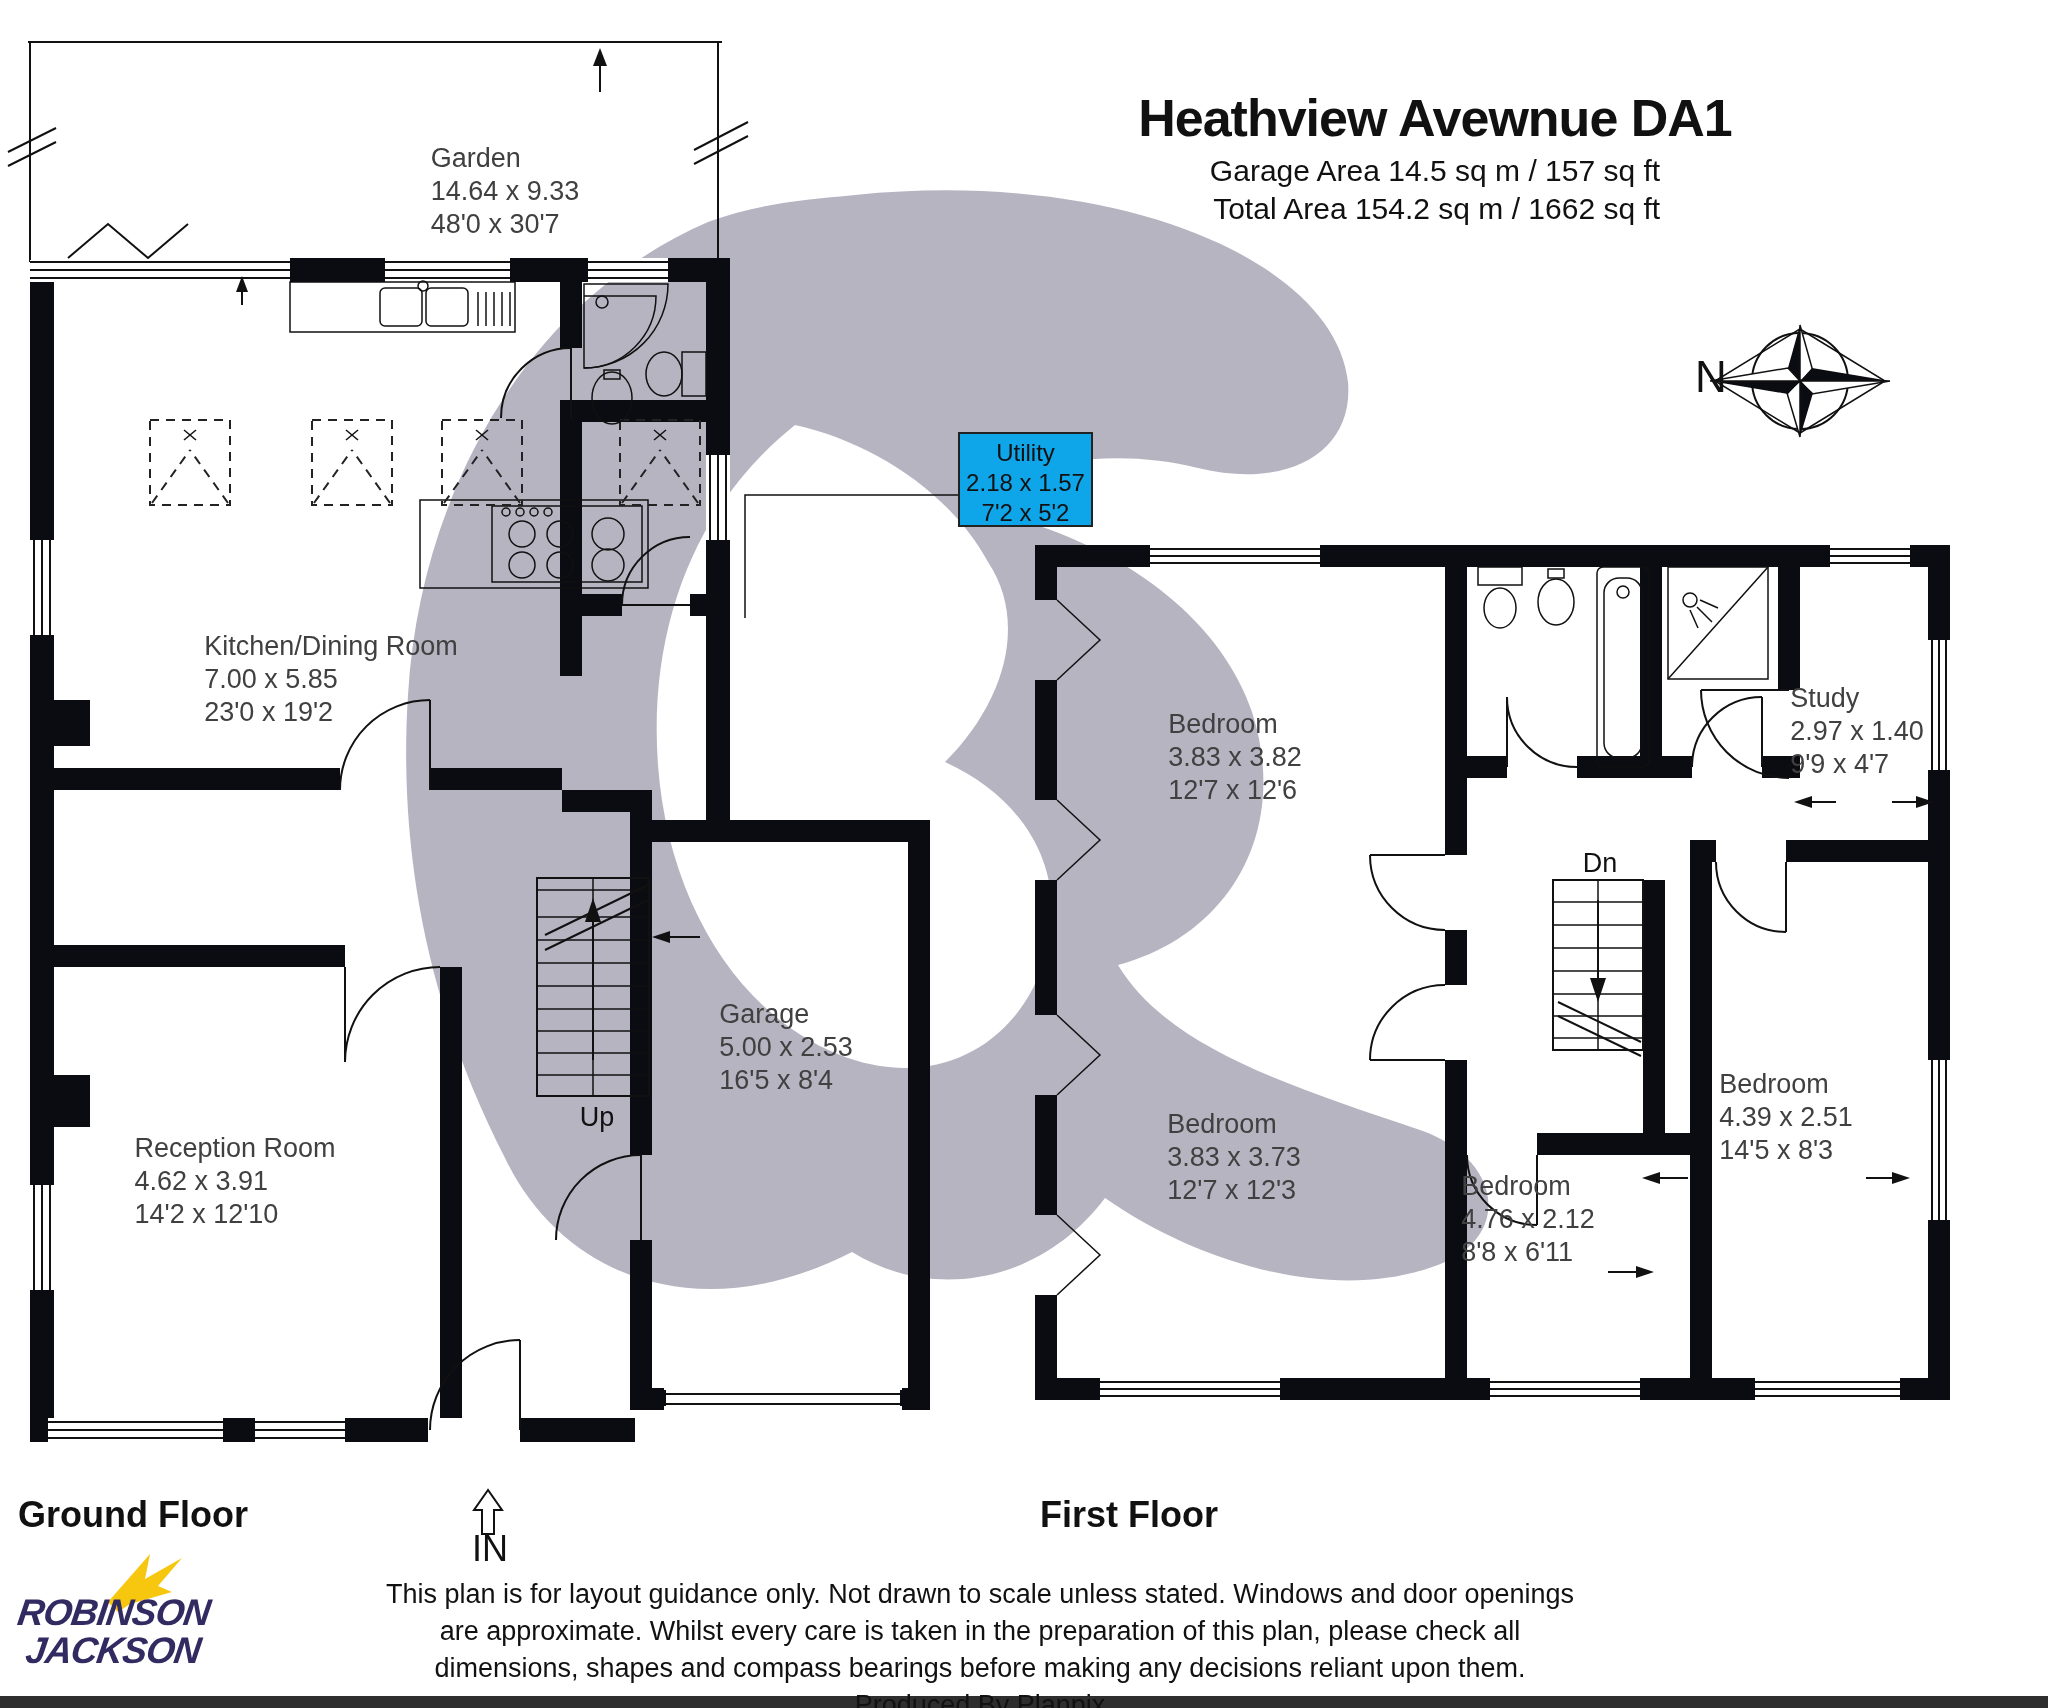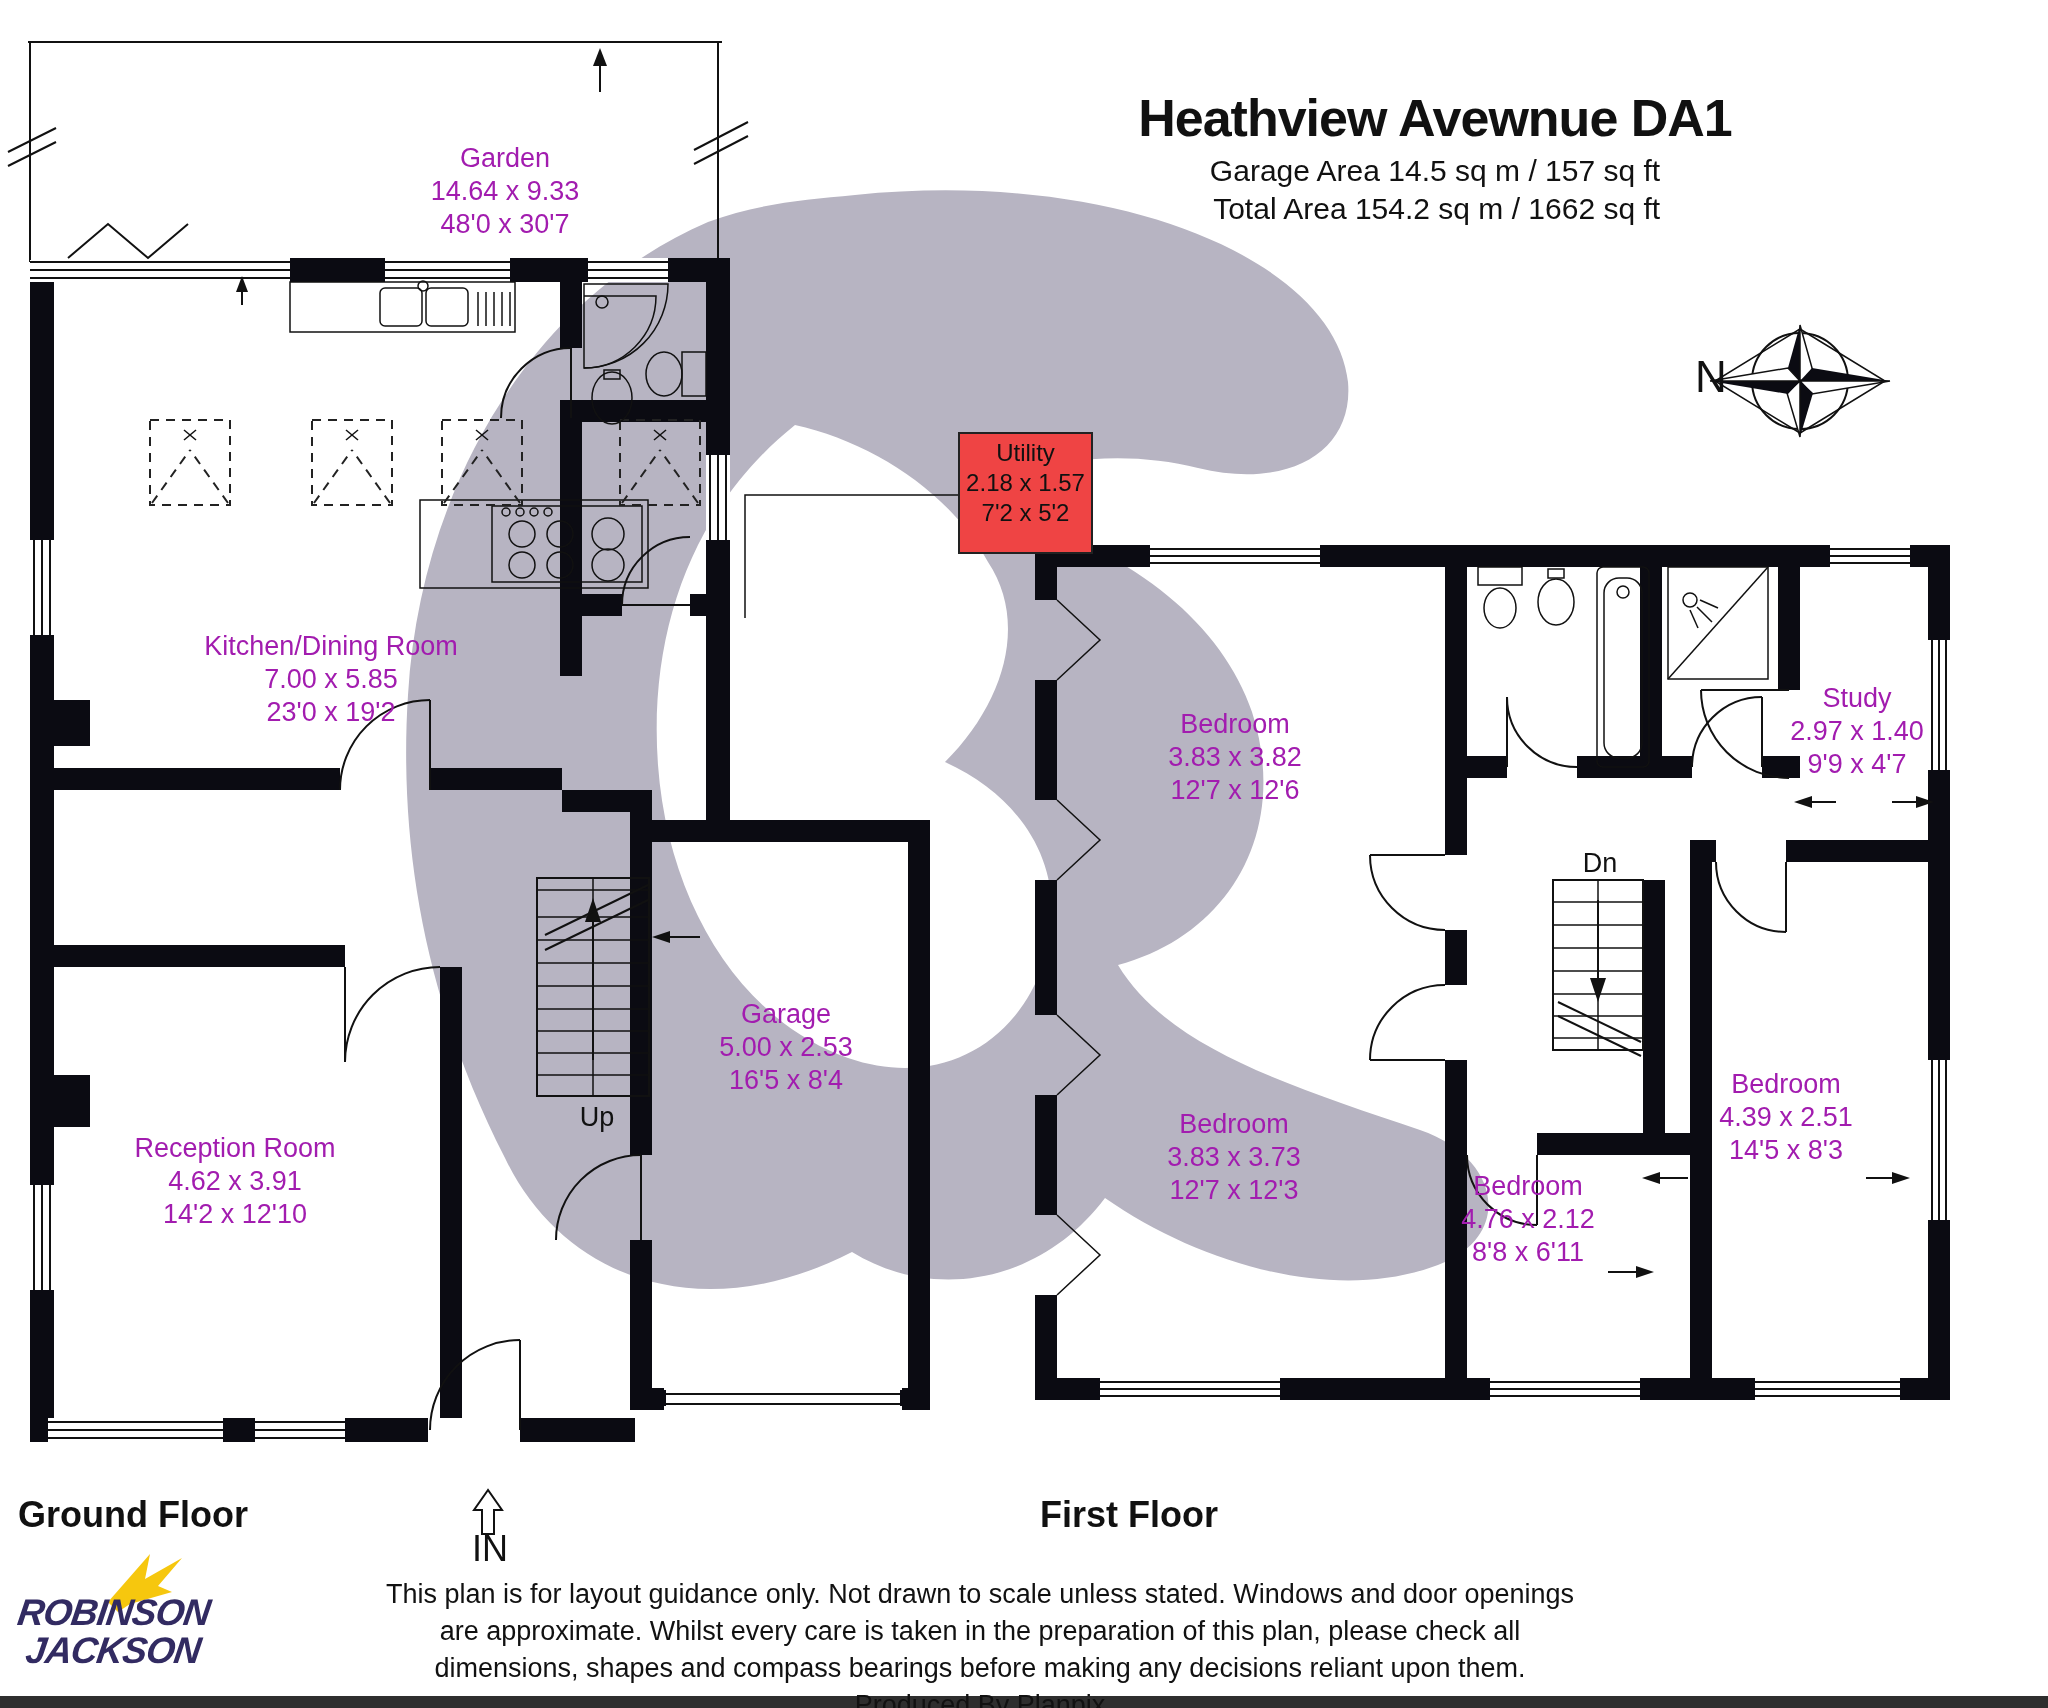--- a/index.html
+++ b/index.html
@@ -3,24 +3,24 @@
 <meta charset="utf-8">
 <style>
   html,body{margin:0;padding:0;}
   body{width:2048px;height:1708px;position:relative;background:#fff;
        font-family:"Liberation Sans",sans-serif;color:#111;overflow:hidden;}
   svg{position:absolute;left:0;top:0;}
   .label{position:absolute;white-space:nowrap;}
   .center{transform:translateX(-50%);text-align:right;}
   .title{font-size:52px;font-weight:bold;letter-spacing:-1px;}
   .area-block{font-size:30px;line-height:38px;}
-  .room-label{position:absolute;transform:translateX(-50%);text-align:center;
-              font-size:27px;line-height:33px;color:#a21caf;white-space:nowrap;}
-  .utility-box{position:absolute;left:958px;top:432px;width:135px;height:122px;
-               border:2px solid #222;background:#ef4444;text-align:center;
+  .room-label{position:absolute;transform:translateX(-50%);
+              font-size:27px;line-height:33px;color:#404040;white-space:nowrap;}
+  .utility-box{position:absolute;left:958px;top:432px;width:135px;height:95px;
+               border:2px solid #222;background:#0ea5e9;text-align:center;
                font-size:24px;line-height:30px;padding-top:4px;box-sizing:border-box;}
   .floor-label{font-size:36px;font-weight:bold;}
   .stair-label{font-size:27px;}
   .in-label{font-size:36px;}
   .north-label{font-size:44px;}
   .disclaimer{font-size:27px;line-height:37px;text-align:center;transform:translateX(-50%);}
   .logo{position:absolute;left:14px;top:1552px;width:200px;height:140px;
         color:#322b62;font-weight:bold;font-style:italic;}
   .logo-line1{position:absolute;left:4px;top:40px;font-size:37px;transform:skewX(-8deg);letter-spacing:-1px;}
   .logo-line2{position:absolute;left:12px;top:78px;font-size:37px;transform:skewX(-8deg);letter-spacing:-1px;}

